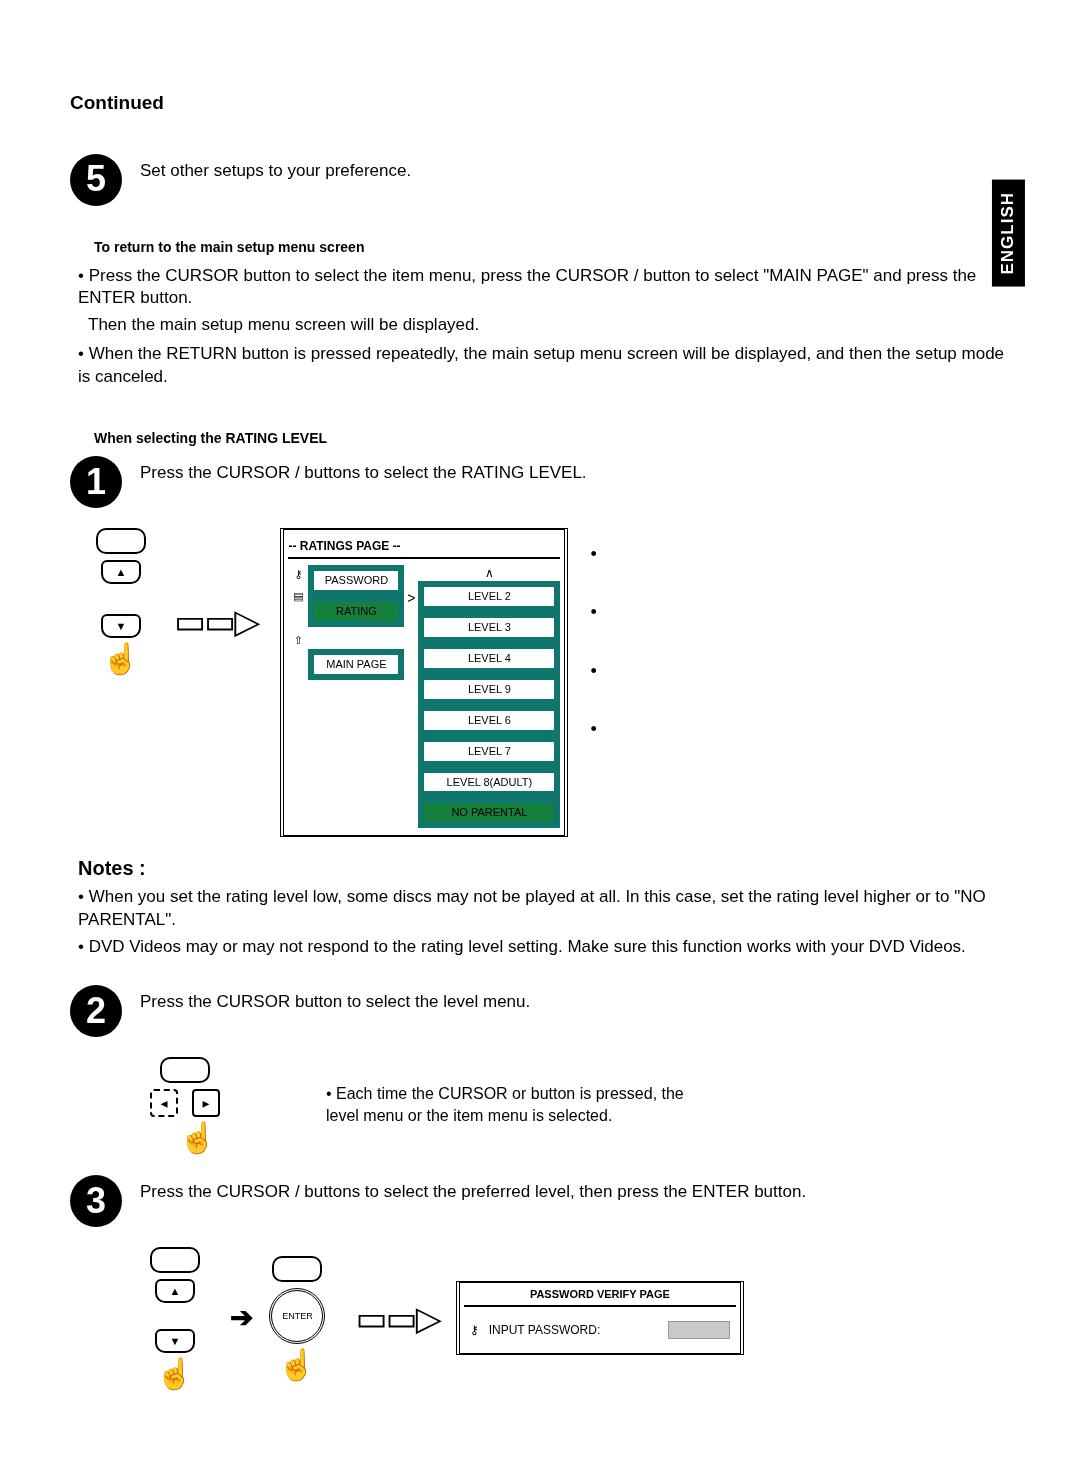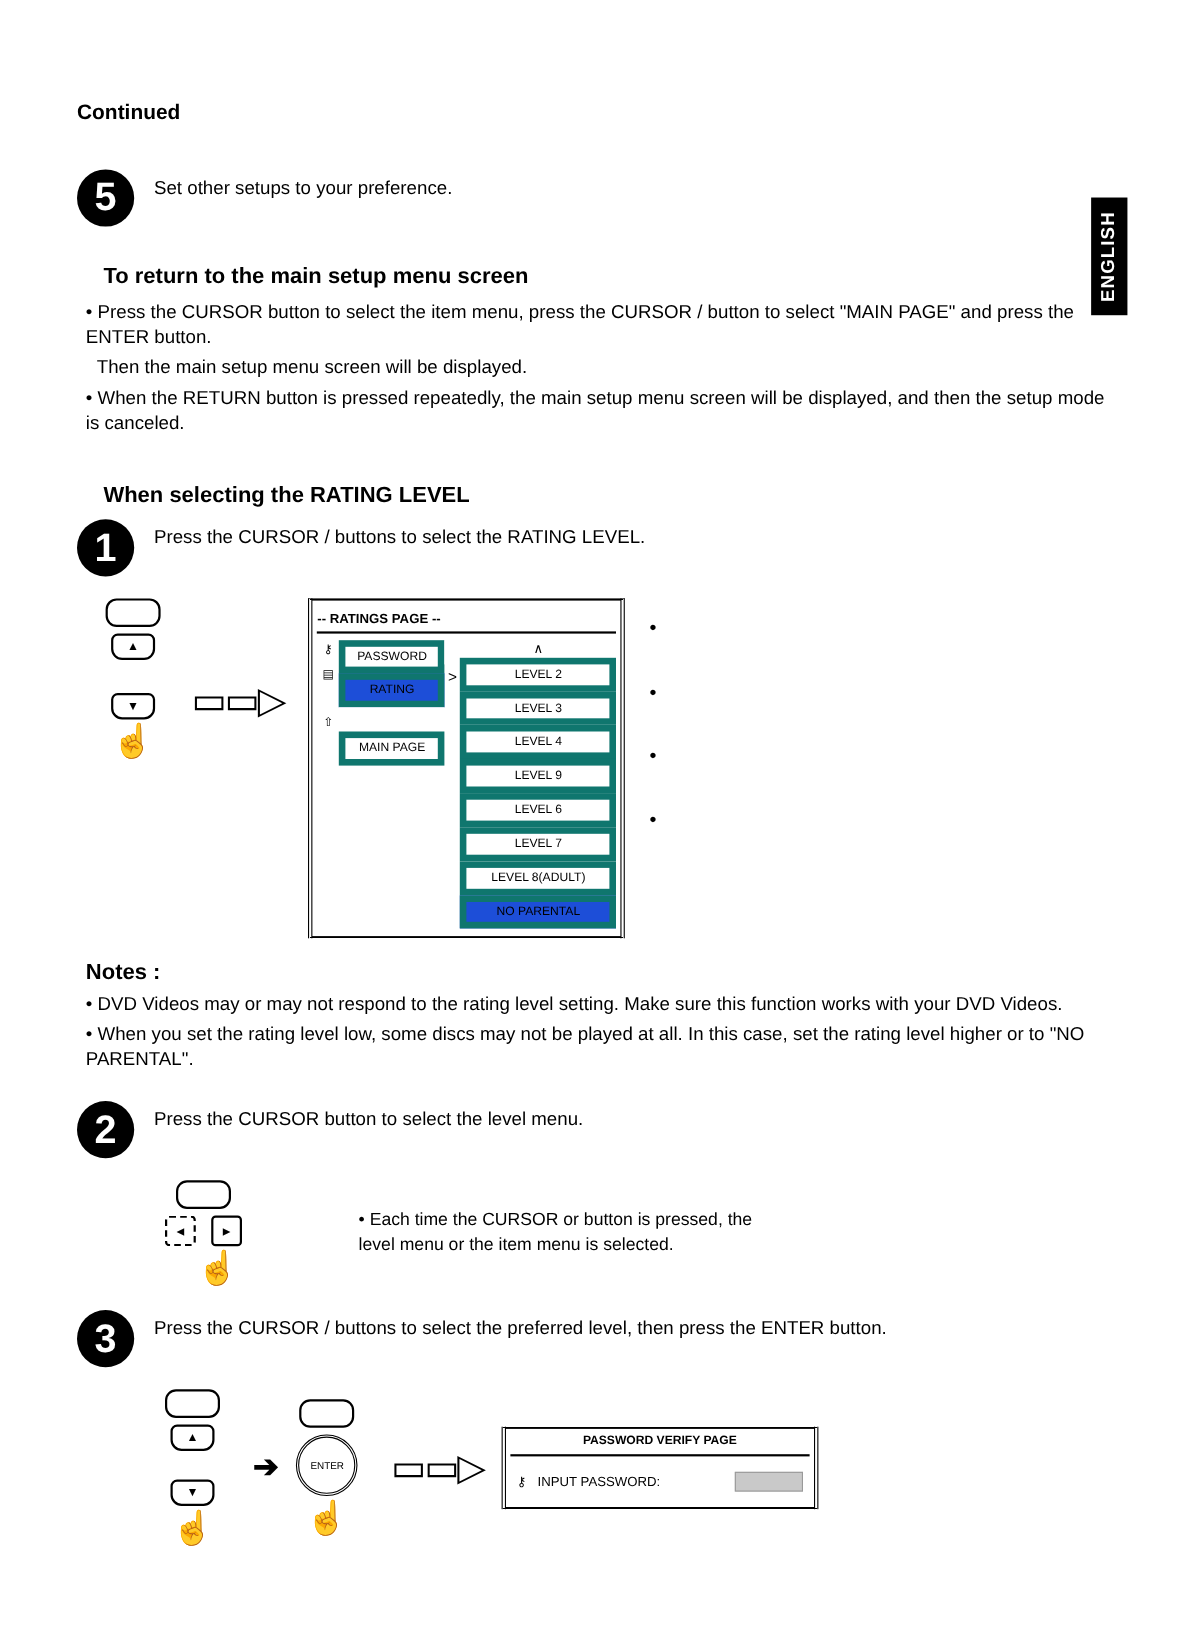--- a/index.html
+++ b/index.html
@@ -2,21 +2,21 @@
 <html><head>
 <meta charset="utf-8">
 <style>
   html,body{margin:0;padding:0;background:#fff;font-family:Arial,Helvetica,sans-serif;color:#000}
   .page{width:1080px;height:1479px;position:relative;box-sizing:border-box;padding:90px 70px 40px 70px;font-size:17px;line-height:1.35}
   .lang-tab{position:absolute;right:55px;top:180px;background:#000;color:#fff;font-weight:bold;font-size:17px;padding:12px 5px;writing-mode:vertical-rl;transform:rotate(180deg);letter-spacing:1px}
   .h-cont{font-weight:bold;font-size:19px;margin-bottom:38px}
   .step{display:flex;align-items:flex-start;gap:18px;margin-bottom:20px}
   .bubble{width:52px;height:52px;border-radius:50%;background:#000;color:#fff;display:flex;align-items:center;justify-content:center;font-weight:bold;font-size:36px;flex:0 0 52px}
   .step-text{padding-top:6px}
-  .subhead{font-weight:bold;font-size:20px;margin:32px 0 8px 24px}
+  .subhead{font-weight:bold;font-size:14px;margin:32px 0 8px 24px}
   .para{margin:0 0 6px 8px}
   .bullet{margin:0 0 4px 8px}
   .notes-label{font-weight:bold;font-size:20px;margin:18px 0 4px 8px}
   .page-num{position:absolute;bottom:30px;left:0;right:0;text-align:center;font-size:18px}
   
   .remote-block{display:inline-flex;flex-direction:column;align-items:center;gap:6px;margin-right:14px}
   .pill{width:46px;height:22px;border:2px solid #000;border-radius:10px}
   .arrow-btn{width:36px;height:20px;border:2px solid #000;border-radius:6px 6px 10px 10px;display:flex;align-items:center;justify-content:center;font-size:11px}
   .sq-arrow{width:24px;height:24px;border:2px solid #000;border-radius:4px;display:flex;align-items:center;justify-content:center;font-size:14px}
   .sq-arrow.dash{border-style:dashed}
@@ -26,21 +26,21 @@
   .flex-row{display:flex;align-items:center;gap:14px}
   
   .screen{border-left:4px double #000;border-right:4px double #000;border-top:2px solid #000;border-bottom:2px solid #000;padding:5px 0;width:280px;font-size:12px;position:relative}
   .screen-title{text-align:left;font-weight:bold;font-size:12px;border-bottom:2px solid #000;padding:3px 0;margin:0 4px}
   .screen-body{display:flex;gap:0;padding:6px 4px 2px 4px}
   .col{display:flex;flex-direction:column;gap:0}
   .icon-col{width:20px;align-items:center;font-size:14px}
   .item-col{width:96px}
   .lvl-col{flex:1}
   .cell{border:6px solid #0f766e;padding:2px 4px;font-size:11px;text-align:center;background:#fff}
-  .cell.sel{background:#1d4ed8}
+  .cell.sel{background:#15803d}
   .cell.none{border:none;height:18px}
   .arrow-cell{border:none;text-align:center;font-size:12px;padding:0}
   .gt{border:none;font-size:14px;padding:2px 2px;text-align:center}
   .pw-screen{border-left:4px double #000;border-right:4px double #000;border-top:2px solid #000;border-bottom:2px solid #000;width:280px;font-size:12px}
   .pw-title{text-align:center;font-weight:bold;font-size:11px;padding:4px;border-bottom:2px solid #000;margin:0 4px}
   .pw-body{display:flex;align-items:center;gap:10px;padding:14px 10px}
   .pw-box{width:60px;height:16px;background:#c9c9c9;border:1px solid #999}
   .section2{margin-left:80px;display:flex;gap:30px;align-items:flex-start;margin-top:14px}
   .section3{margin-left:80px;display:flex;gap:16px;align-items:center;margin-top:16px;flex-wrap:wrap}
   .ratings-row{display:flex;align-items:flex-start;gap:22px;margin-left:26px;margin-top:20px}
@@ -121,22 +121,22 @@
 
     <div class="side-dots">
       <span>•</span>
         <span>•</span>
         <span>•</span>
         <span>•</span>
     </div>
   </div>
 
   <div class="notes-label">Notes :</div>
+  <div class="bullet">• When you set the rating level low, some discs may not be played at all. In this case, set the rating level higher or to "NO PARENTAL".</div>
   <div class="bullet">• DVD Videos may or may not respond to the rating level setting. Make sure this function works with your DVD Videos.</div>
-  <div class="bullet">• When you set the rating level low, some discs may not be played at all. In this case, set the rating level higher or to "NO PARENTAL".</div>
 
   <div class="step" style="margin-top:26px">
     <div class="bubble">2</div>
     <div class="step-text">Press the CURSOR      button to select the level menu.</div>
   </div>
   <div class="section2">
     <div class="remote-block">
       <span class="pill"></span>
       <div class="flex-row">
         <span class="sq-arrow dash">◂</span>

